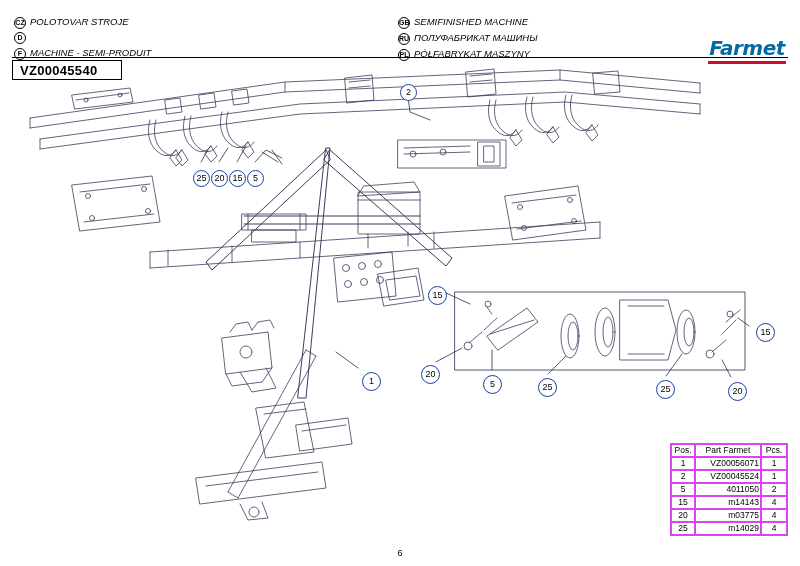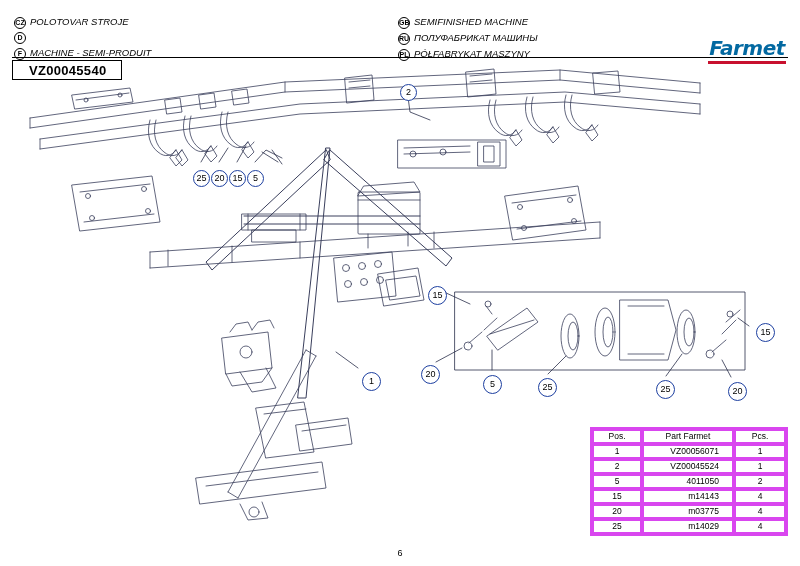--- a/index.html
+++ b/index.html
@@ -75,21 +75,21 @@
   #title-box {
     position: absolute;
     left: 12px;
     top: 60px;
     width: 110px;
     height: 20px;
     border: 1.5px solid #000;
     box-sizing: border-box;
     display: flex;
     align-items: center;
-    padding-left: 16px;
+    padding-left: 7px;
     font-size: 13px;
     font-weight: bold;
     letter-spacing: 0.3px;
   }
 
   #hdr-rule {
     position: absolute;
     left: 12px;
     top: 57px;
     width: 776px;
@@ -124,22 +124,22 @@
   
   #parts-table {
     position: absolute;
     right: 12px;
     bottom: 30px;
     border-collapse: collapse;
     font-size: 8.5px;
     background: #fff;
   }
   #parts-table th, #parts-table td {
-    border: 4px solid #d946ef;
-    padding: 0 13px;
+    border: 2px solid #d946ef;
+    padding: 0 1px;
     height: 11px;
     line-height: 11px;
     font-weight: normal;
     white-space: nowrap;
   }
   #parts-table th { text-align: center; }
   #parts-table td.c-pos { text-align: center; width: 20px; }
   #parts-table td.c-num { text-align: right; width: 62px; }
   #parts-table td.c-pcs { text-align: center; width: 22px; }
 

